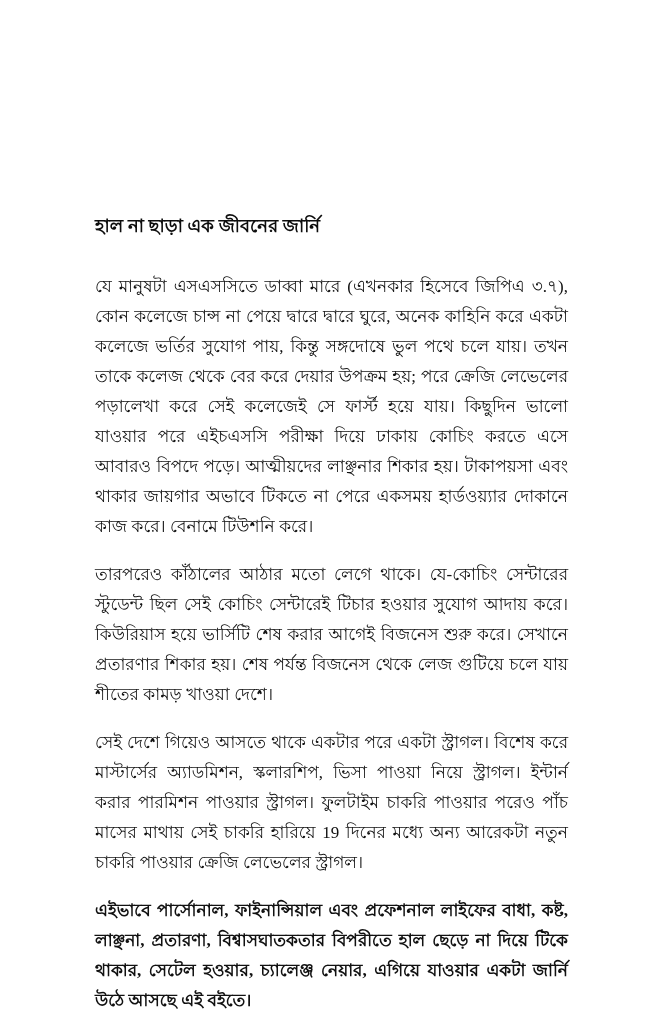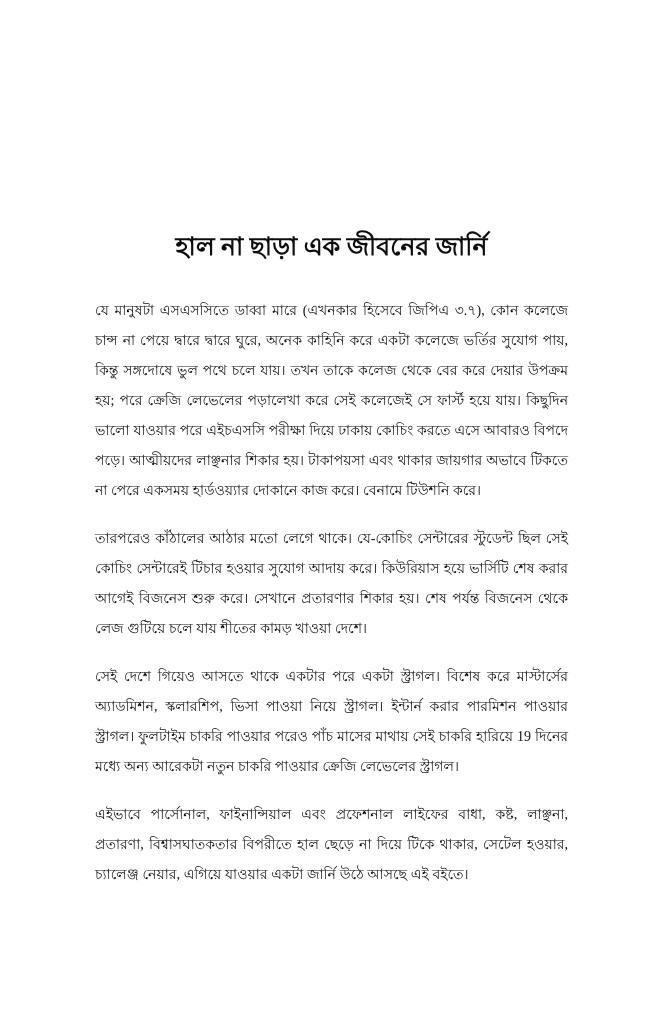--- a/index.html
+++ b/index.html
@@ -22,42 +22,43 @@
 
   
   .text-column {
     position: absolute;
     left: 95px;
     top: 215px;
     width: 473px;
   }
 
   .doc-title {
-    font-size: 25px;
+    font-size: 18px;
     line-height: 1.25;
     font-weight: 700;
-    text-align: center;
-    margin: 16px 0 34px 0;
+    text-align: left;
+    margin: 0 0 34px 0;
     color: #0d0d0d;
     letter-spacing: 0.1px;
   }
 
   .body-paragraph {
-    font-size: 14px;
+    font-size: 17px;
     line-height: 30px;
     text-align: justify;
     text-justify: inter-word;
     margin: 0 0 18px 0;
     color: #111111;
     word-spacing: 0.2px;
     hyphens: none;
   }
 
   .body-paragraph:last-child {
     margin-bottom: 16px;
+    font-weight: bold;
   }
 </style>
 </head>
 <body>
 
 <div class="page">
   <div class="text-column">
 
     <h1 class="doc-title">হাল না ছাড়া এক জীবনের জার্নি</h1>
 

